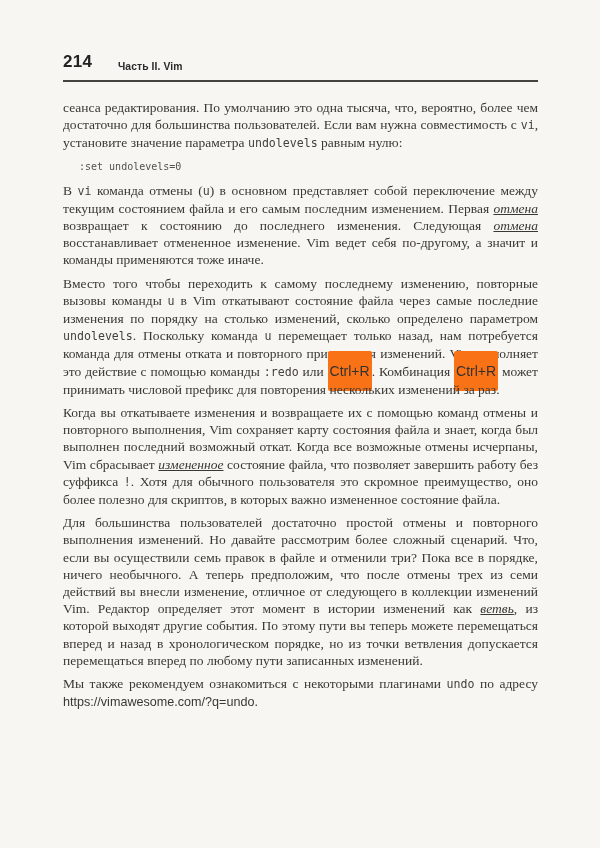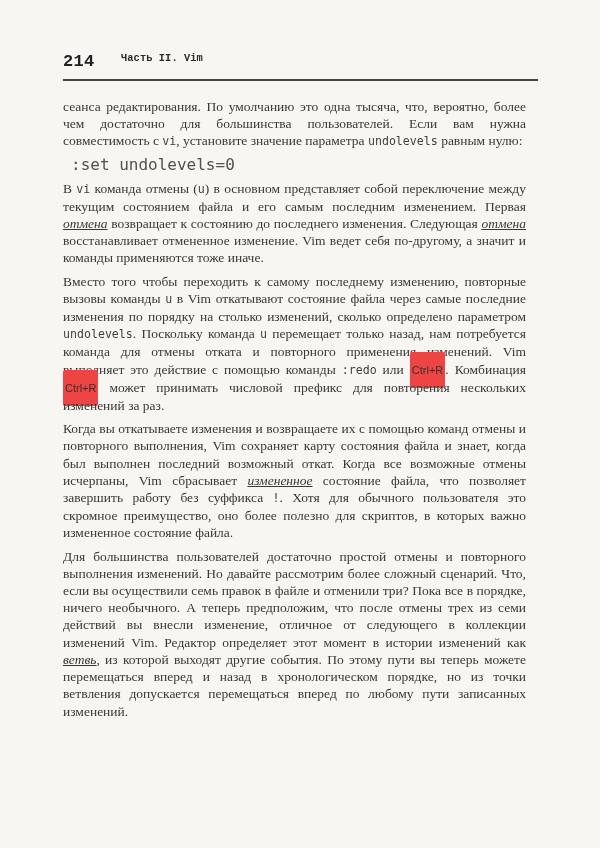--- a/index.html
+++ b/index.html
@@ -11,22 +11,22 @@
   .page {
     box-sizing: border-box;
     width: 600px; height: 848px;
     padding: 52px 62px 0 63px;
     background: #f7f6f3;
     color: #383632;
   }
   
   .header {
     display: flex;
-    align-items: flex-start;
-    font-family: Liberation Mono, monospace;
+    align-items: flex-end;
+    font-family: Liberation Sans, sans-serif;
   }
   .pagenum {
     font-size: 17px;
     font-weight: 700;
     color: #232220;
     letter-spacing: 0.3px;
   }
   .running-title {
     margin-left: 26px;
     font-size: 11px;
@@ -43,39 +43,39 @@
   }
   
   .body-text {
     margin-top: 17px;
     font-family: "Liberation Serif", serif;
     font-size: 13.5px;
     line-height: 17.2px;
     text-align: justify;
     color: #3a3834;
   }
-  .body-text p { margin: 0 12px 6px 0; }
+  .body-text p { margin: 0 0 6px 0; }
   pre.codeblock {
     font-family: "DejaVu Sans Mono", monospace;
-    font-size: 16px;
+    font-size: 10px;
     line-height: 15px;
     color: #53514c;
-    margin: 6px 0 8px 8px;
+    margin: 6px 0 8px 16px;
     white-space: pre;
   }
   .seg-m {
     font-family: "DejaVu Sans Mono", monospace;
     font-size: 11.6px;
     color: #43413d;
   }
   .seg-i { font-style: italic; text-decoration: underline; }
   .seg-k {
     font-family: "Liberation Sans", sans-serif;
-    font-size: 11px;
-    background: #ef4444;
+    font-size: 14px;
+    background: #f97316;
     color: #33322f;
     padding: 12px 2px;
     border-radius: 2px;
     white-space: nowrap;
   }
   .seg-u {
     font-family: "Liberation Sans", sans-serif;
     font-size: 12.6px;
     color: #3a3834;
   }
@@ -89,14 +89,15 @@
     <span class="running-title">Часть II. Vim</span>
   </div>
   <div class="header-rule"></div>
   <div class="body-text">
       <p><span class="seg-n">сеанса редактирования. По умолчанию это одна тысяча, что, вероятно, более чем достаточно для большинства пользователей. Если вам нужна совместимость с </span><span class="seg-m">vi</span><span class="seg-n">, установите значение параметра </span><span class="seg-m">undolevels</span><span class="seg-n"> равным нулю:</span></p>
       <pre class="codeblock">:set undolevels=0</pre>
       <p><span class="seg-n">В </span><span class="seg-m">vi</span><span class="seg-n"> команда отмены (</span><span class="seg-m">u</span><span class="seg-n">) в основном представляет собой переключение между текущим состоянием файла и его самым последним изменением. Первая </span><span class="seg-i">отмена</span><span class="seg-n"> возвращает к состоянию до последнего изменения. Следующая </span><span class="seg-i">отмена</span><span class="seg-n"> восстанавливает отмененное изменение. Vim ведет себя по-другому, а значит и команды применяются тоже иначе.</span></p>
       <p><span class="seg-n">Вместо того чтобы переходить к самому последнему изменению, повторные вызовы команды </span><span class="seg-m">u</span><span class="seg-n"> в Vim откатывают состояние файла через самые последние изменения по порядку на столько изменений, сколько определено параметром </span><span class="seg-m">undolevels</span><span class="seg-n">. Поскольку команда </span><span class="seg-m">u</span><span class="seg-n"> перемещает только назад, нам потребуется команда для отмены отката и повторного применения изменений. Vim выполняет это действие с помощью команды </span><span class="seg-m">:redo</span><span class="seg-n"> или </span><span class="seg-k">Ctrl+R</span><span class="seg-n">. Комбинация </span><span class="seg-k">Ctrl+R</span><span class="seg-n"> может принимать числовой префикс для повторения нескольких изменений за раз.</span></p>
       <p><span class="seg-n">Когда вы откатываете изменения и возвращаете их с помощью команд отмены и повторного выполнения, Vim сохраняет карту состояния файла и знает, когда был выполнен последний возможный откат. Когда все возможные отмены исчерпаны, Vim сбрасывает </span><span class="seg-i">измененное</span><span class="seg-n"> состояние файла, что позволяет завершить работу без суффикса </span><span class="seg-m">!</span><span class="seg-n">. Хотя для обычного пользователя это скромное преимущество, оно более полезно для скриптов, в которых важно измененное состояние файла.</span></p>
       <p><span class="seg-n">Для большинства пользователей достаточно простой отмены и повторного выполнения изменений. Но давайте рассмотрим более сложный сценарий. Что, если вы осуществили семь правок в файле и отменили три? Пока все в порядке, ничего необычного. А теперь предположим, что после отмены трех из семи действий вы внесли изменение, отличное от следующего в коллекции изменений Vim. Редактор определяет этот момент в истории изменений как </span><span class="seg-i">ветвь</span><span class="seg-n">, из которой выходят другие события. По этому пути вы теперь можете перемещаться вперед и назад в хронологическом порядке, но из точки ветвления допускается перемещаться вперед по любому пути записанных изменений.</span></p>
+      <p><span class="seg-n">Мы также рекомендуем ознакомиться с некоторыми плагинами </span><span class="seg-m">undo</span><span class="seg-n"> по адресу </span><span class="seg-u">https://vimawesome.com/?q=undo.</span></p>
     </div>
 </div>
 
 </body></html>

